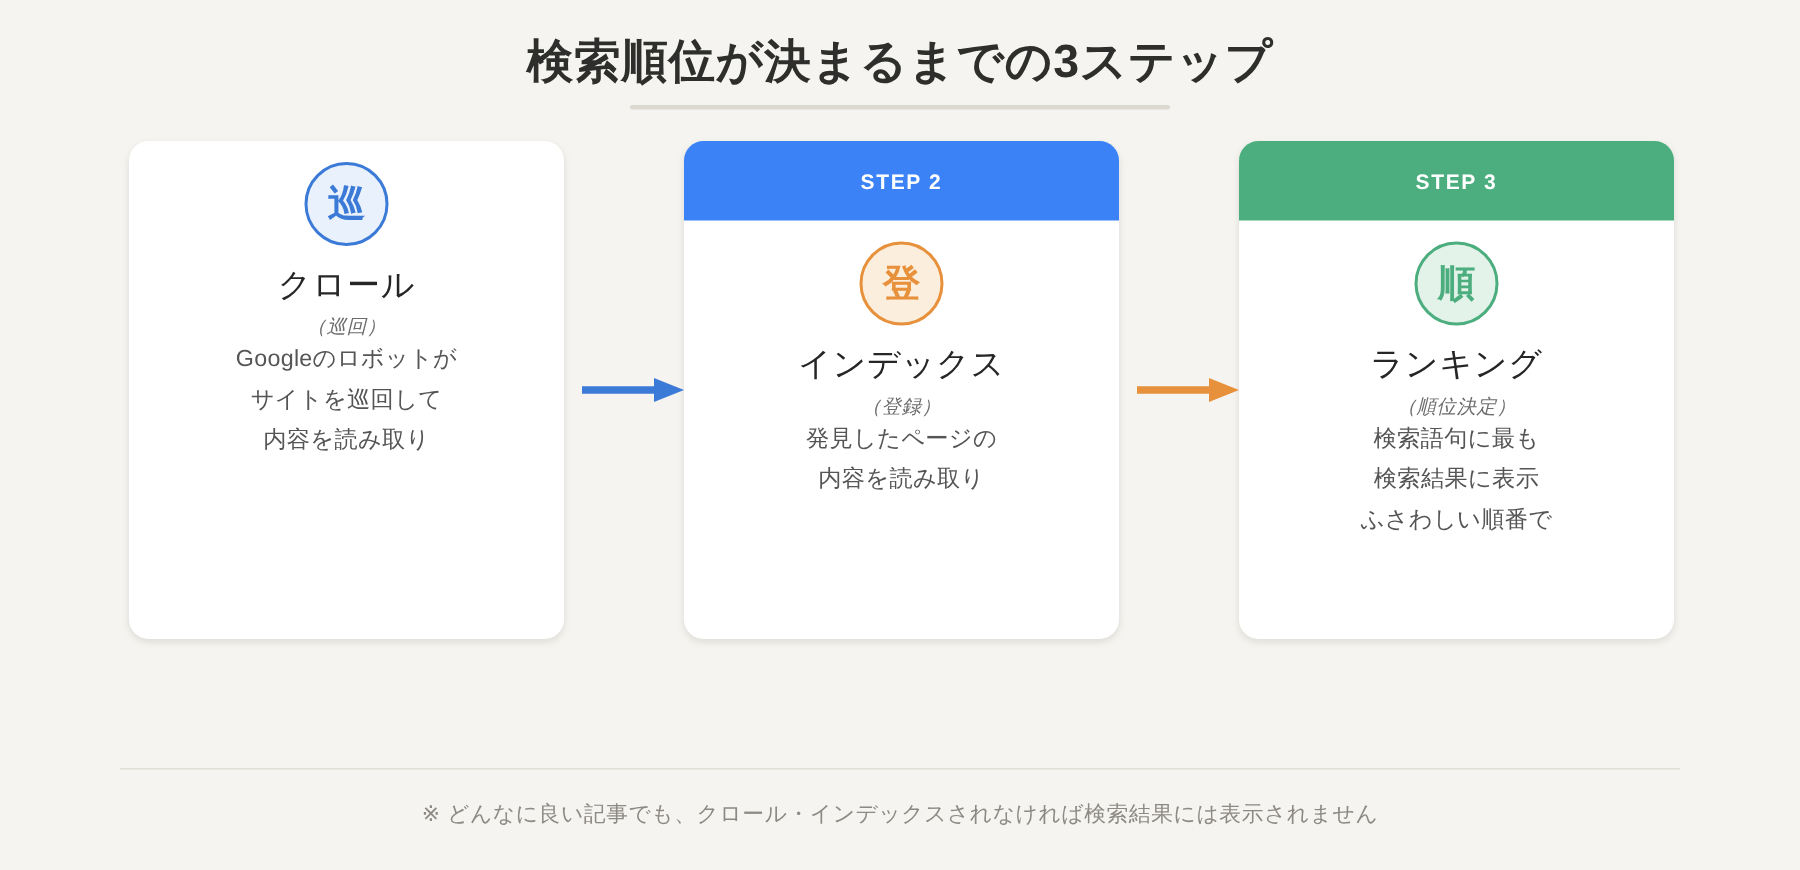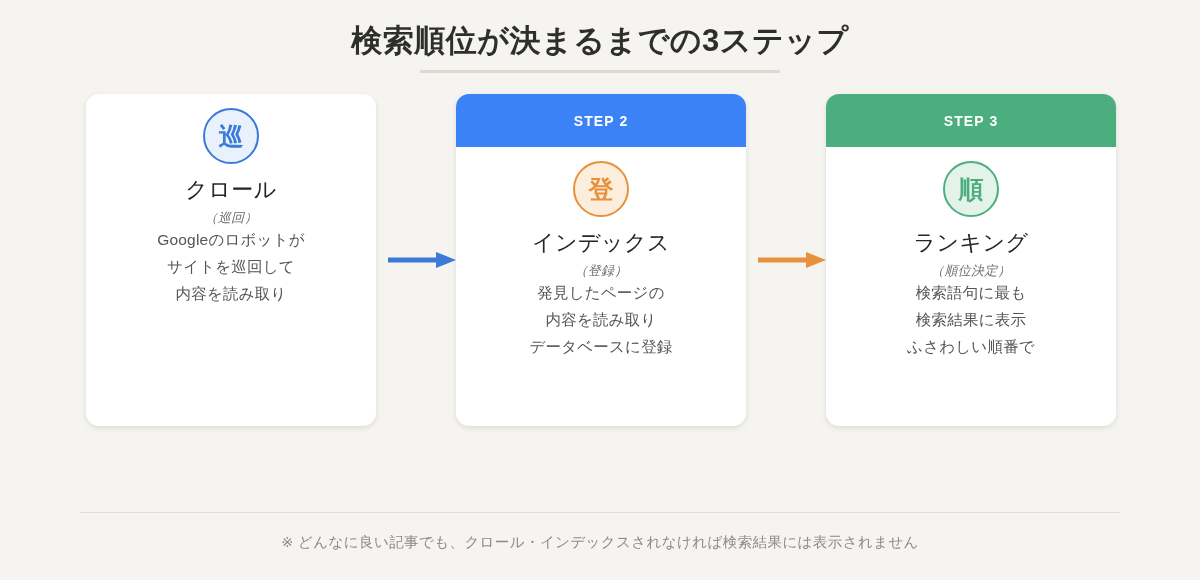--- a/index.html
+++ b/index.html
@@ -209,21 +209,20 @@
 
     <div class="card c2">
       <div class="card-header">STEP 2</div>
       <div class="card-body">
         <div class="icon-circle">登</div>
         <div class="step-title">インデックス</div>
         <div class="step-sub">（登録）</div>
         <div class="step-desc">
           <div>発見したページの</div>
           <div>内容を読み取り</div>
-          <div>データベースに登録</div>
         </div>
       </div>
     </div>
 
     <div class="card c3">
       <div class="card-header">STEP 3</div>
       <div class="card-body">
         <div class="icon-circle">順</div>
         <div class="step-title">ランキング</div>
         <div class="step-sub">（順位決定）</div>

